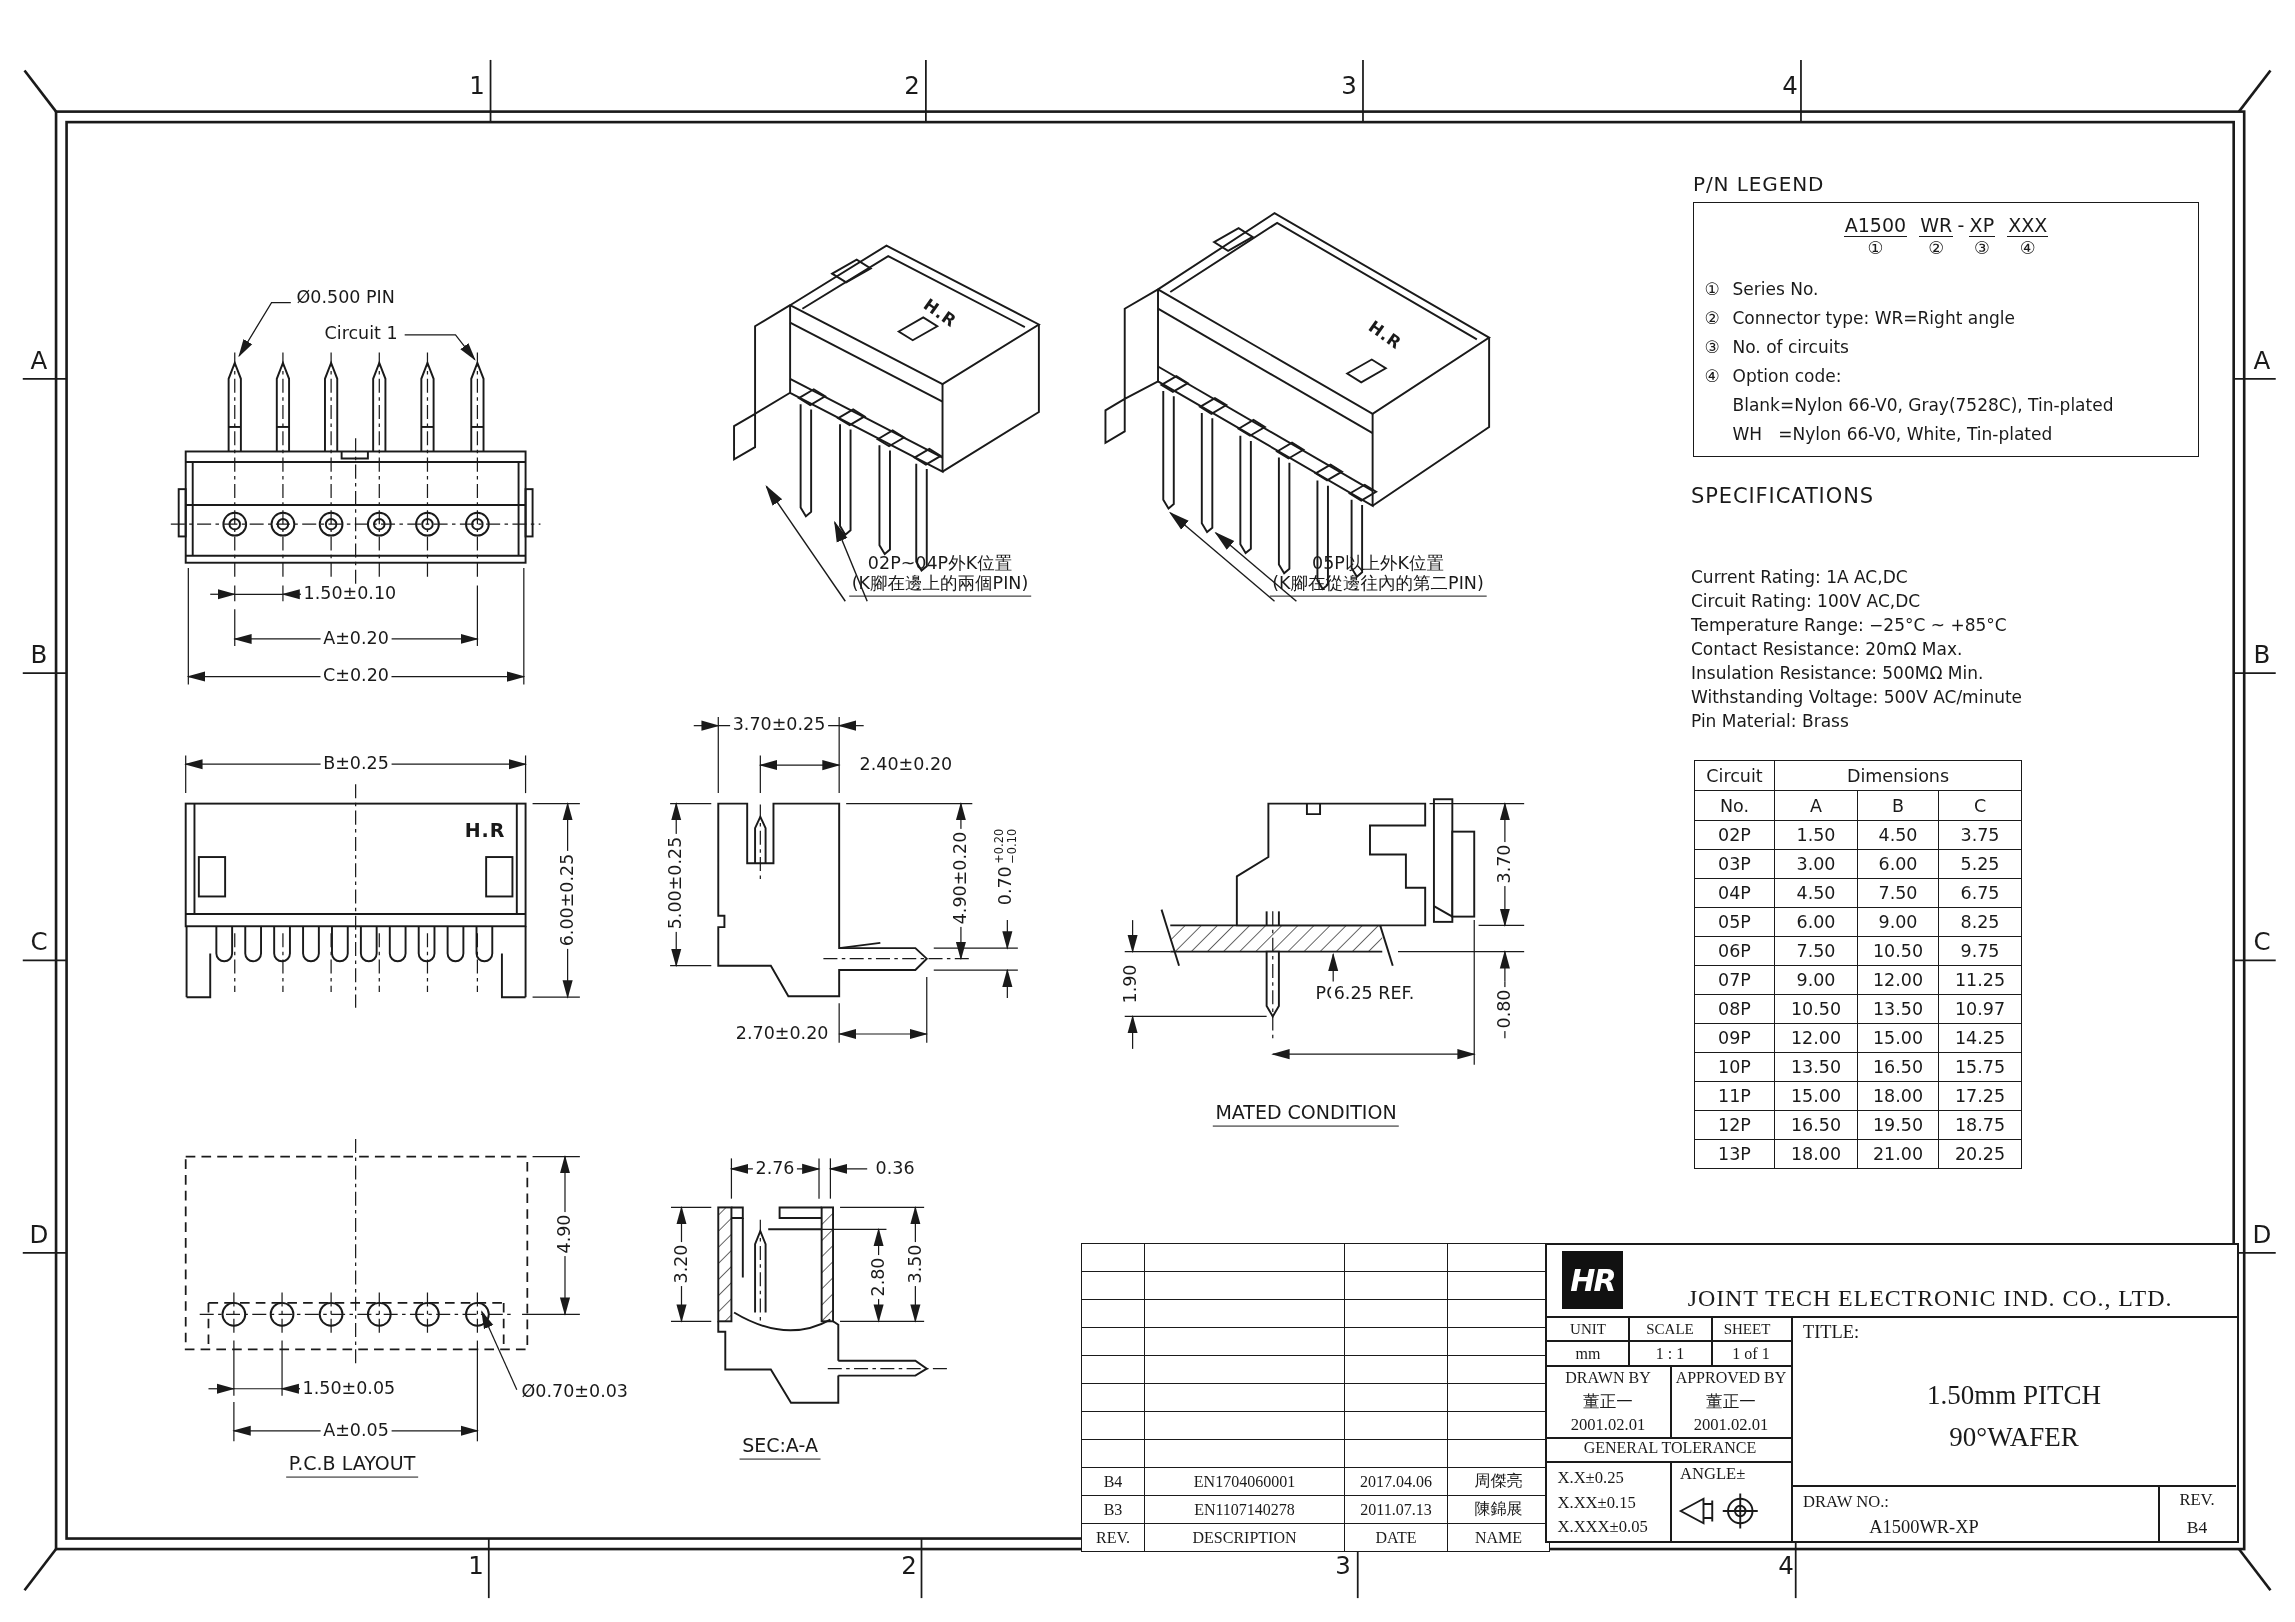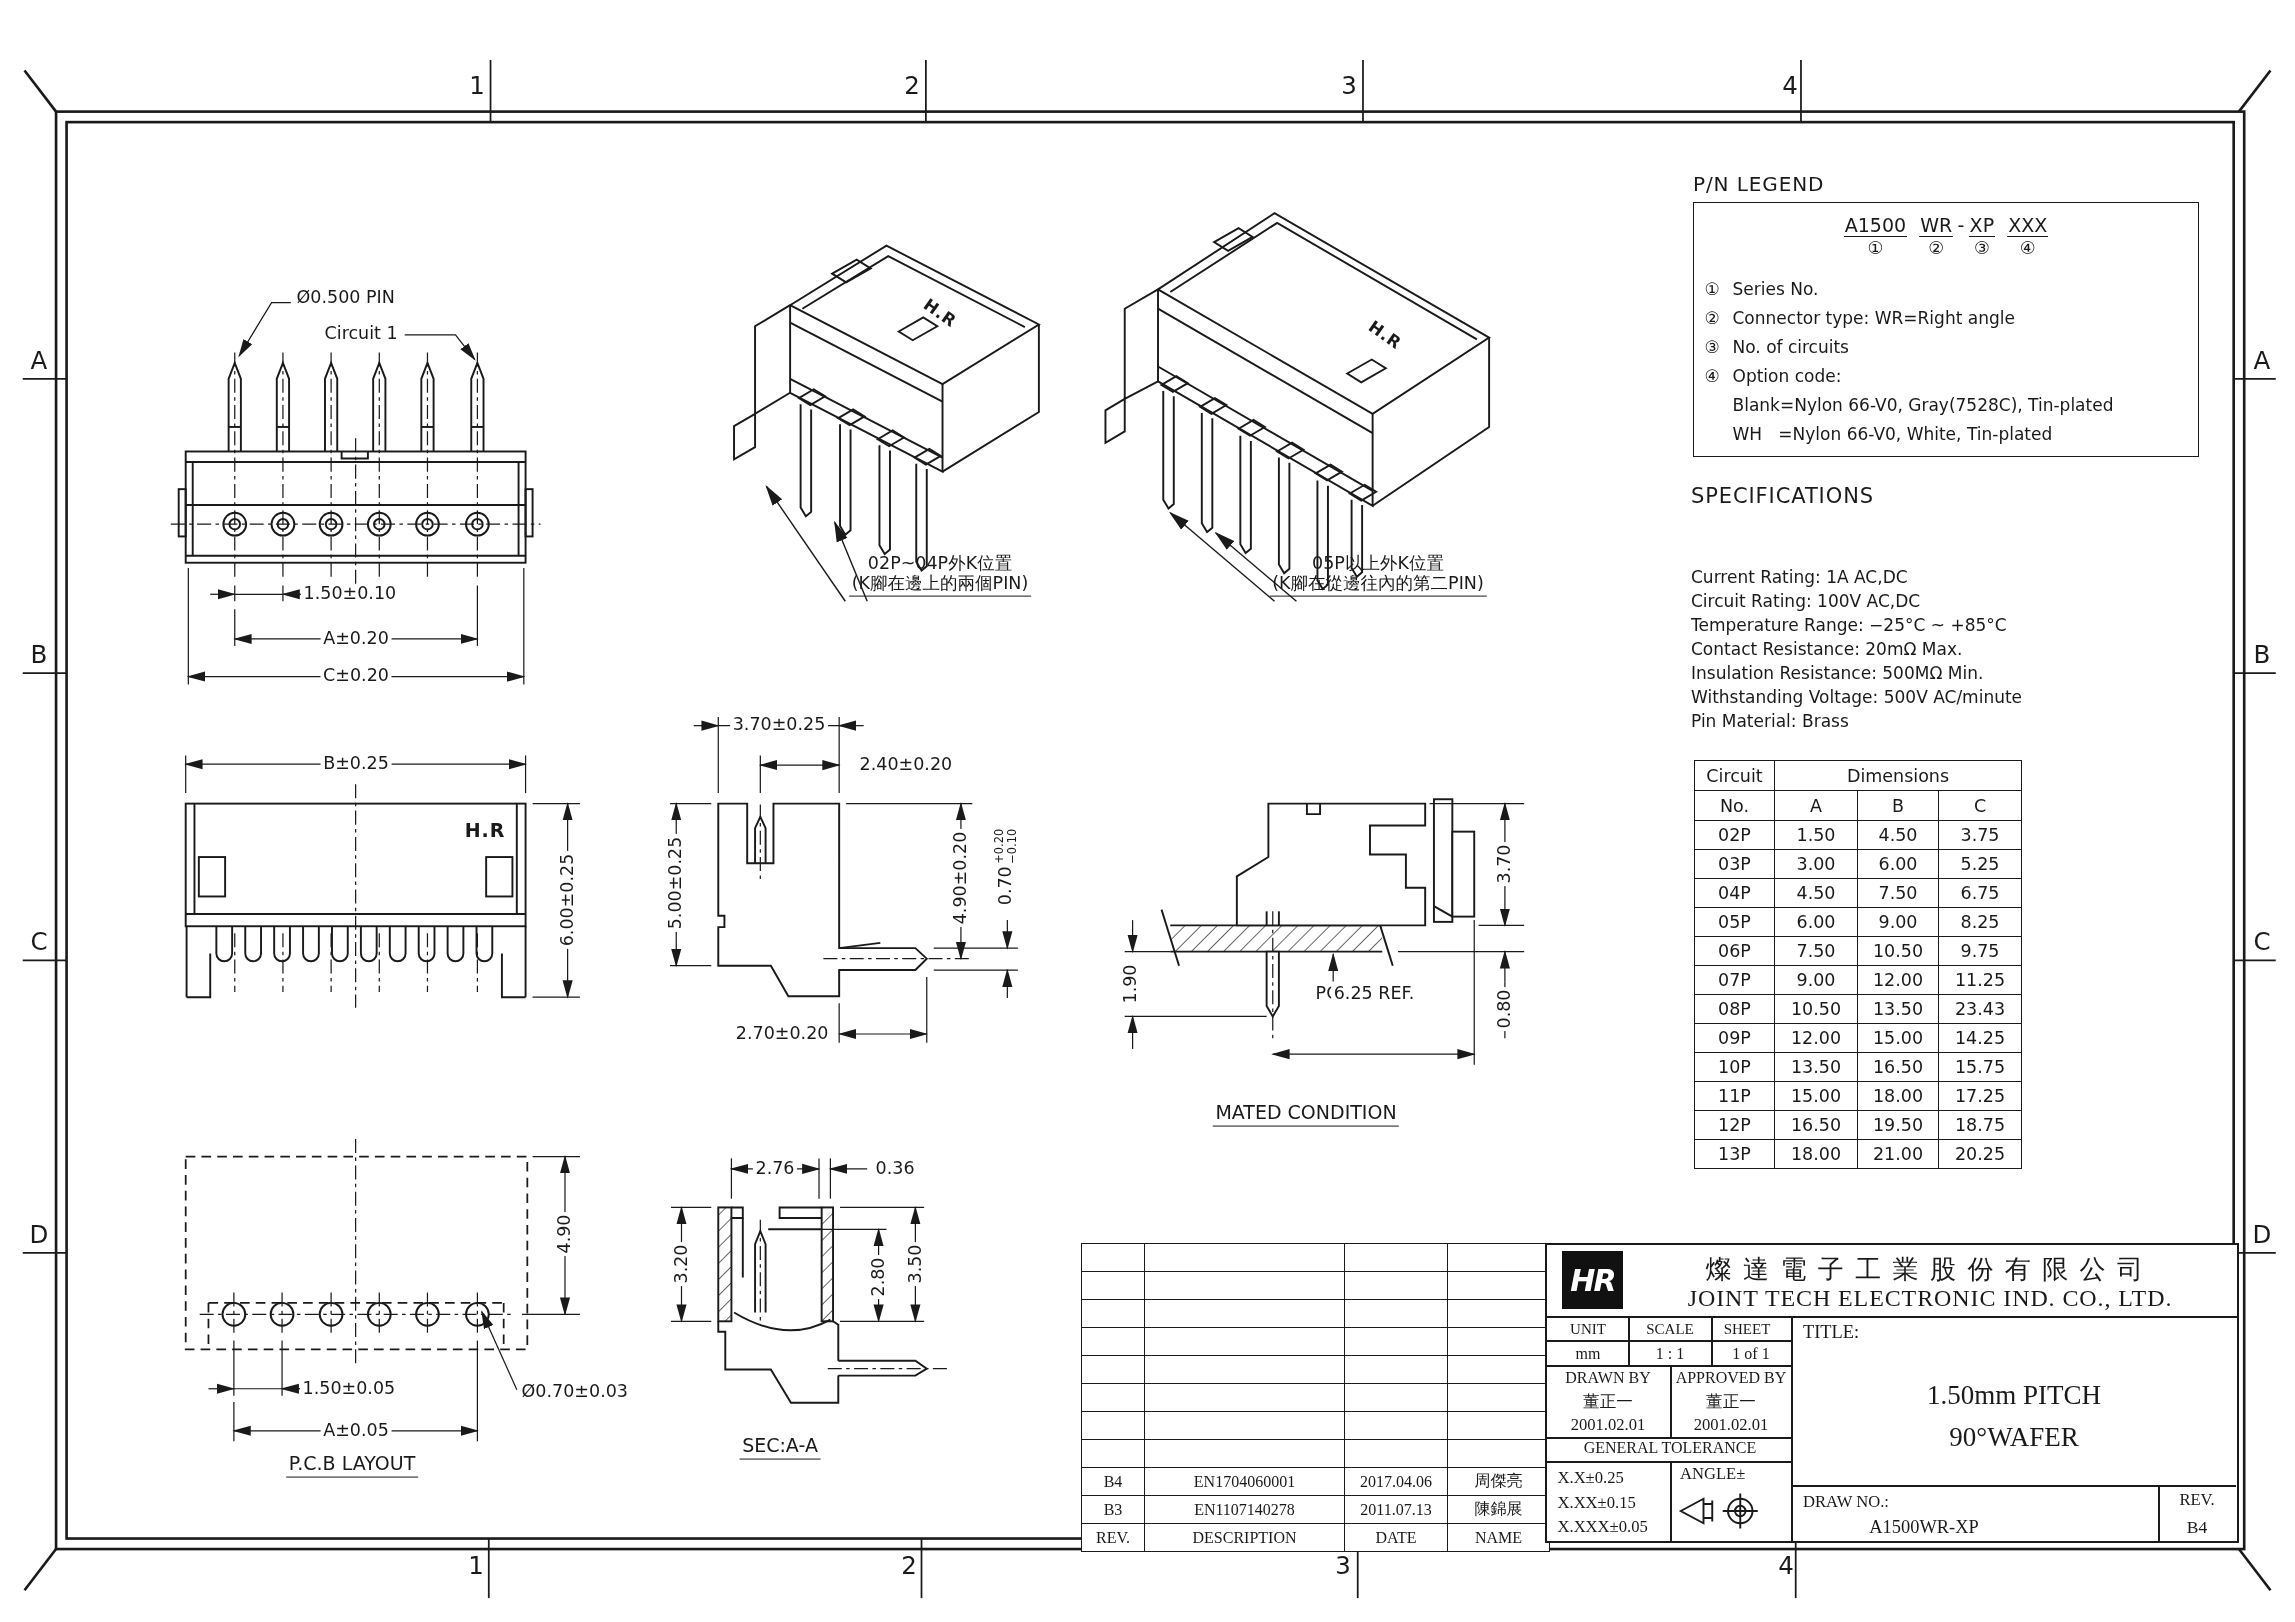--- a/index.html
+++ b/index.html
@@ -575,21 +575,21 @@
         <td>07P</td>
         <td>9.00</td>
         <td>12.00</td>
         <td>11.25</td>
       </tr>
 
       <tr>
         <td>08P</td>
         <td>10.50</td>
         <td>13.50</td>
-        <td>23.43</td>
+        <td>10.97</td>
       </tr>
 
       <tr>
         <td>09P</td>
         <td>12.00</td>
         <td>15.00</td>
         <td>14.25</td>
       </tr>
 
       <tr>
@@ -696,21 +696,20 @@
       <td>DATE</td>
       <td>NAME</td>
     </tr>
   </tbody>
 </table>
 
 <div class="tblock">
   <div class="logo">
         <span>HR</span>
       </div>
-  <div class="tb-abs cc" style="left:383px;top:24px;font-size:26px;letter-spacing:11.4px">燦達電子工業股份有限公司</div>
   <div class="tb-abs cc" style="left:383px;top:53px;font-size:24px;letter-spacing:0.9px">JOINT TECH ELECTRONIC IND. CO., LTD.</div>
 
   <div class="tb-line" style="left:0;top:71px;width:690px;height:1.8px"></div>
   <div class="tb-line" style="left:244px;top:71px;width:1.8px;height:225px"></div>
   <div class="tb-line" style="left:81px;top:71px;width:1.8px;height:49px"></div>
   <div class="tb-line" style="left:164px;top:71px;width:1.8px;height:49px"></div>
   <div class="tb-line" style="left:0;top:95px;width:244px;height:1.8px"></div>
   <div class="tb-line" style="left:0;top:120px;width:244px;height:1.8px"></div>
   <div class="tb-line" style="left:123px;top:120px;width:1.8px;height:72px"></div>
   <div class="tb-line" style="left:0;top:192px;width:244px;height:1.8px"></div>

